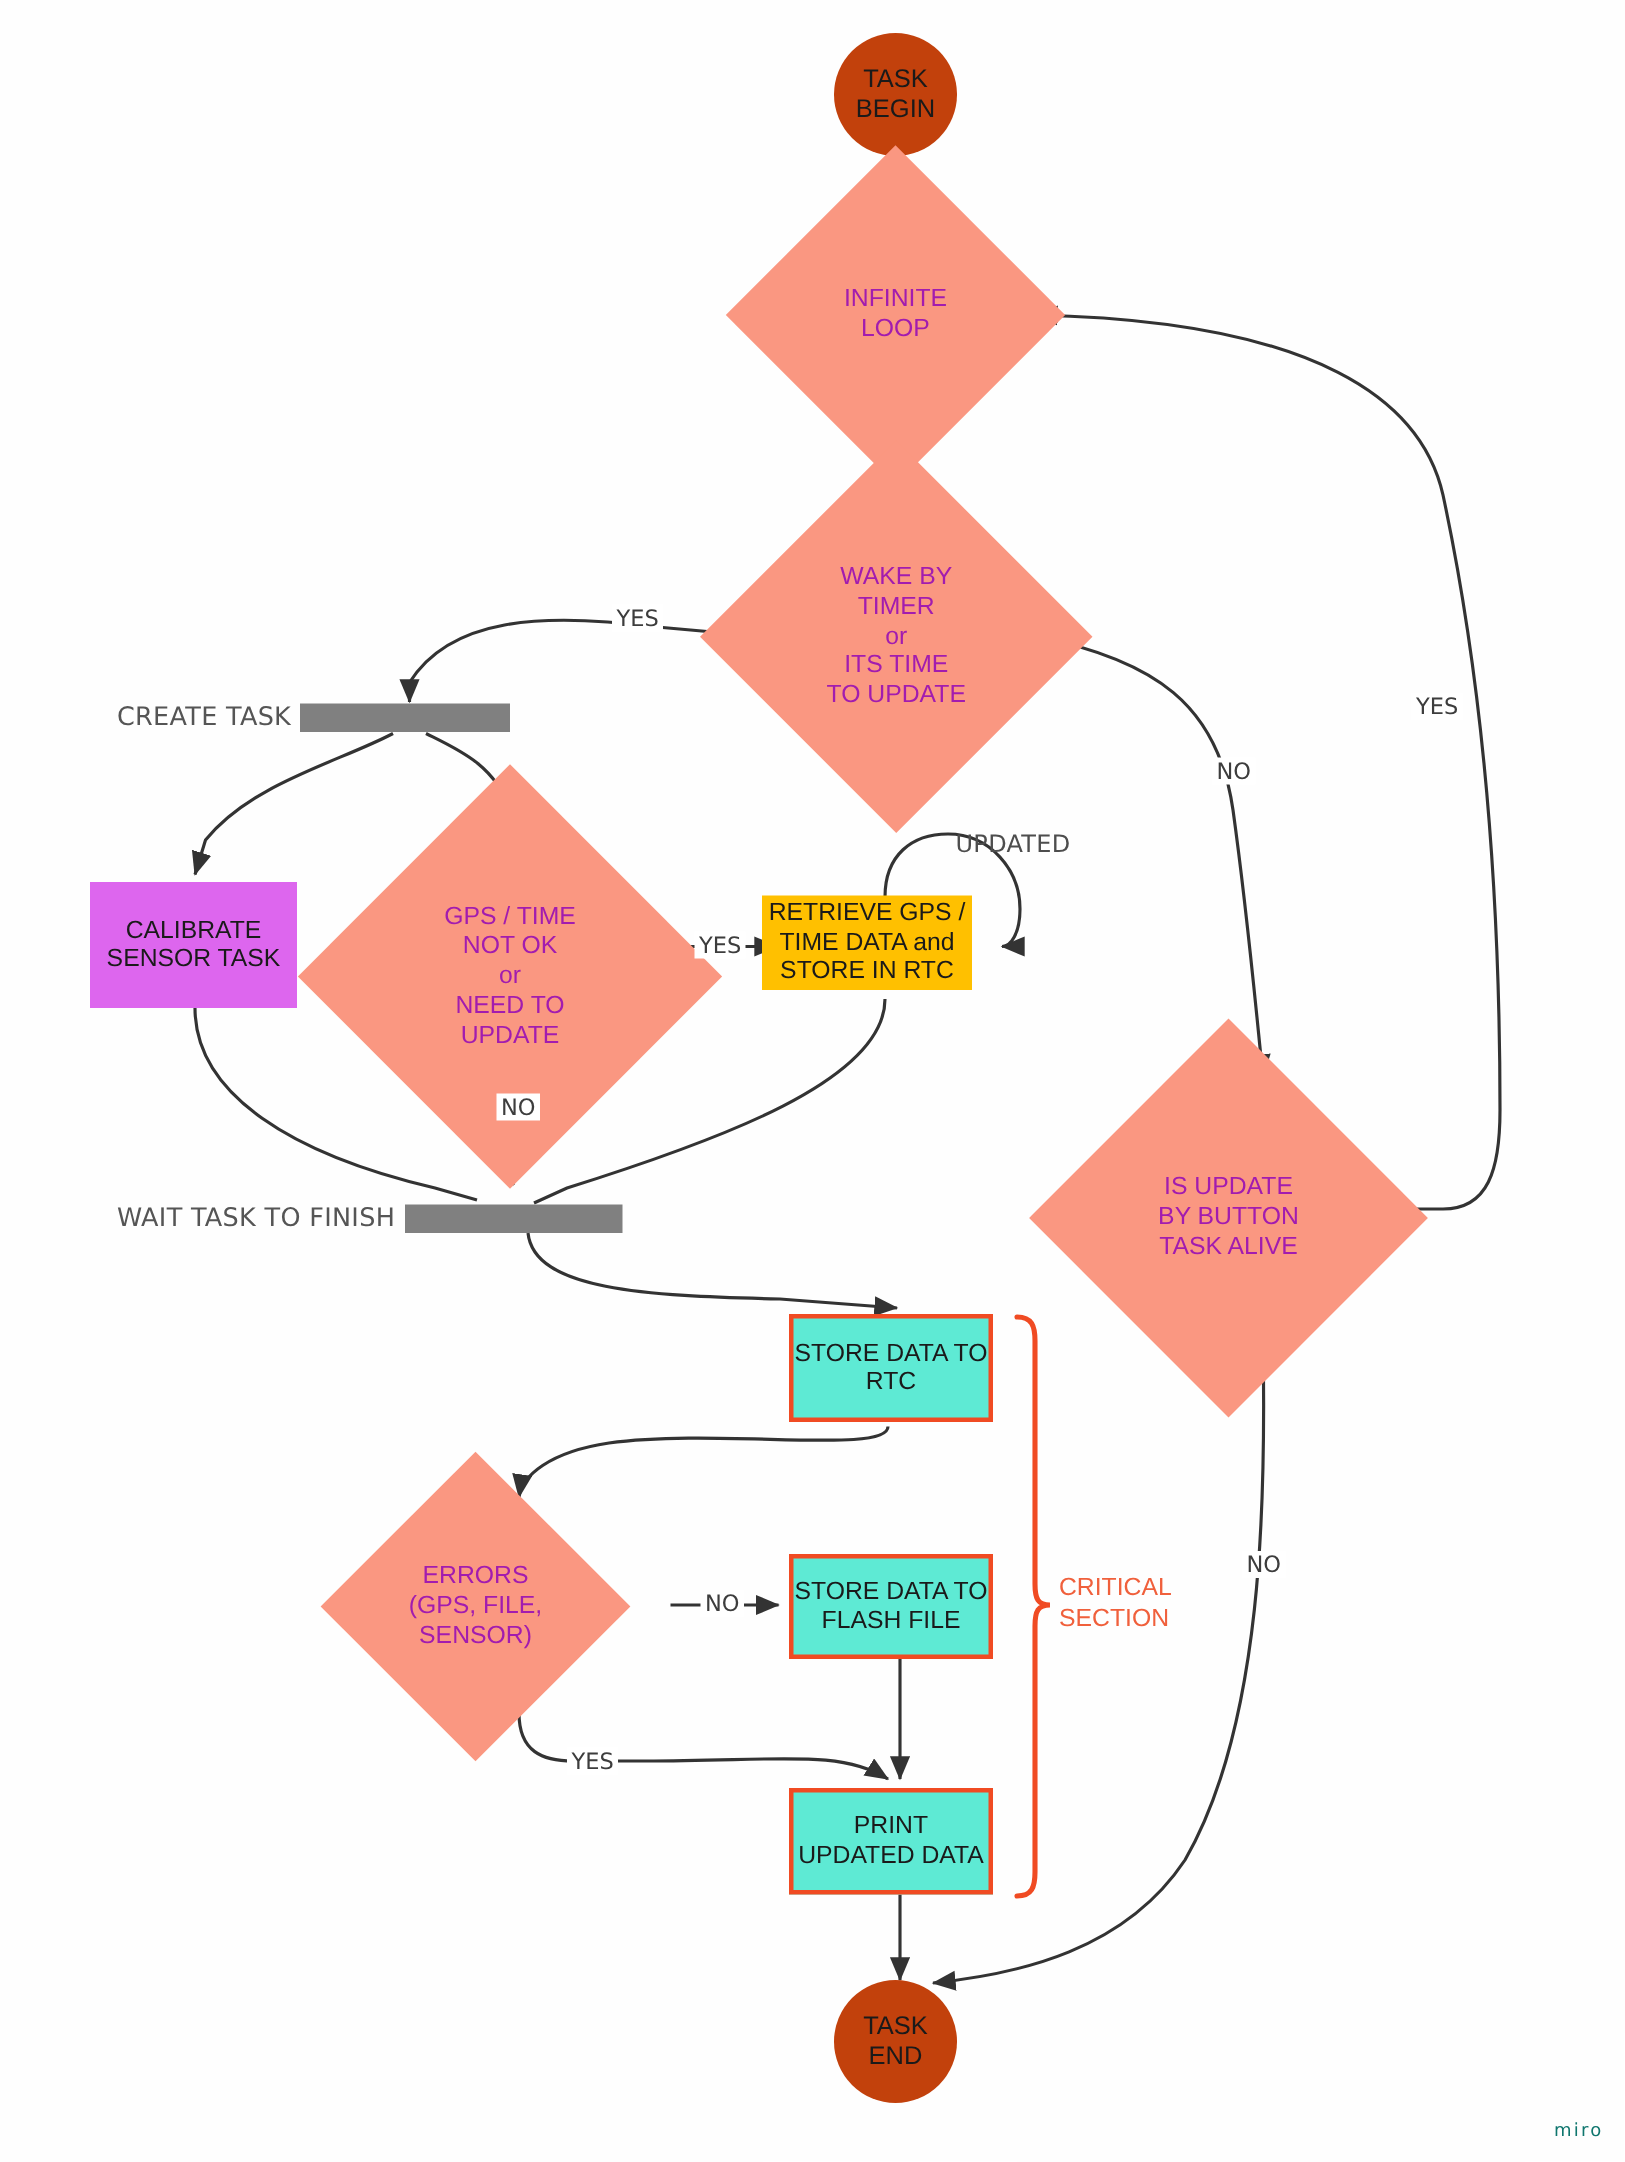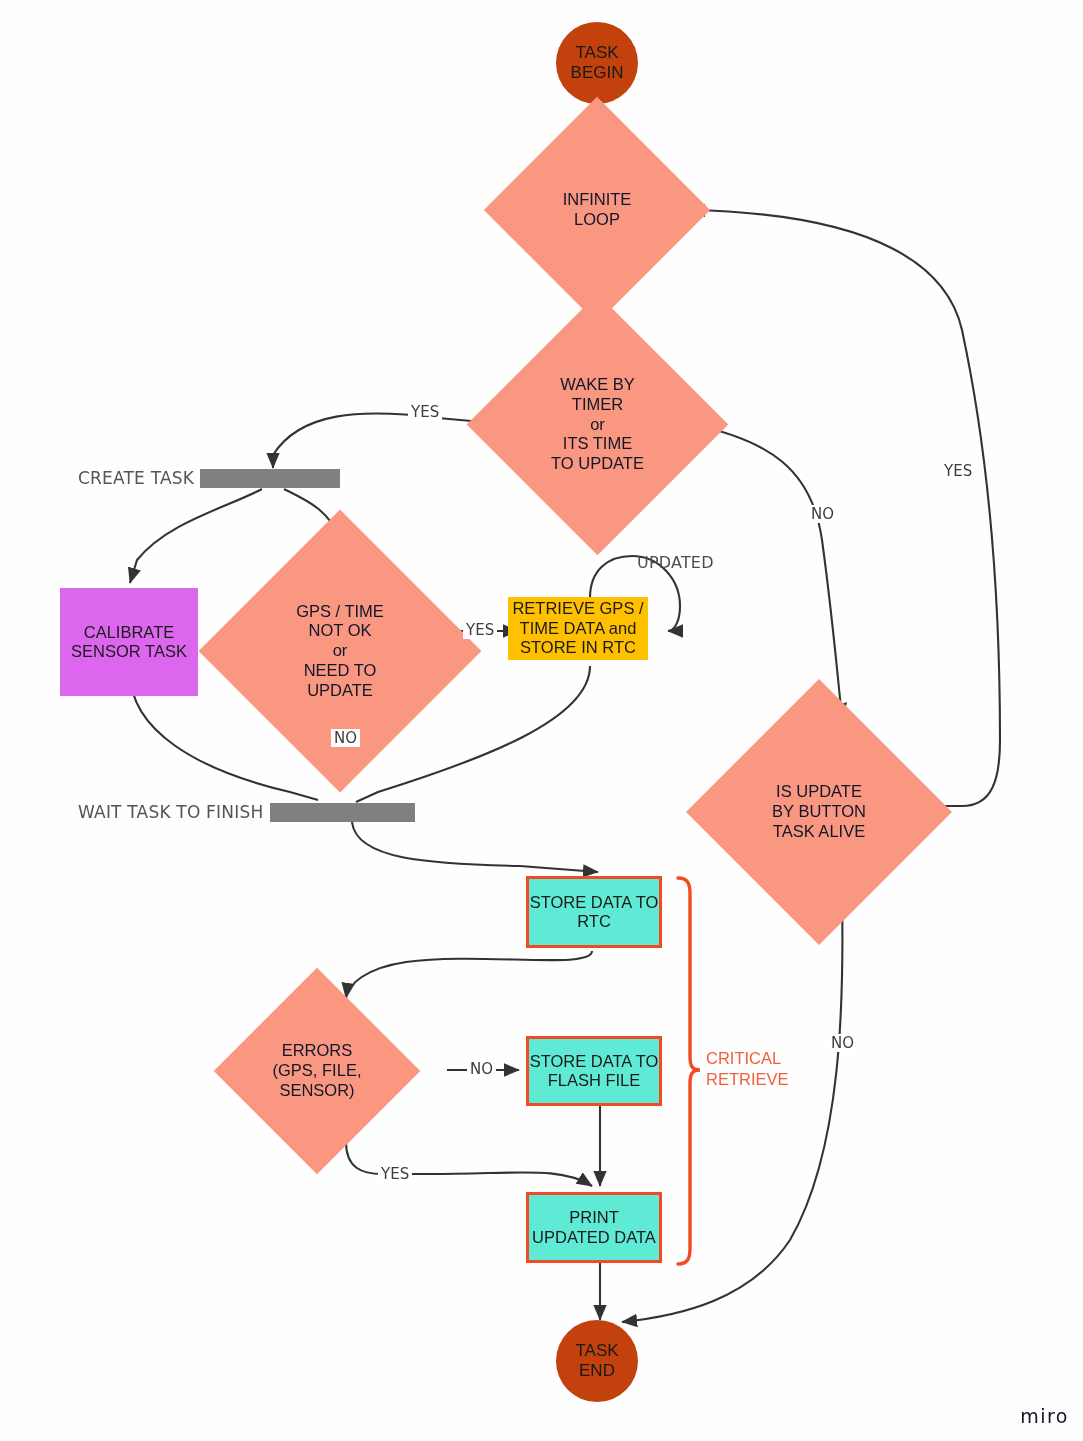--- a/index.html
+++ b/index.html
@@ -51,21 +51,21 @@
   }
   .diamond-text {
     position: absolute;
     left: 0; top: 0;
     width: 100%; height: 100%;
     display: flex;
     align-items: center;
     justify-content: center;
     text-align: center;
     white-space: pre-line;
-    color: #0f172a;
+    color: #a21caf;
     font-size: 16.5px;
     line-height: 1.2;
   }
   
   .proc {
     background: #FFC000;
     font-size: 16.5px;
   }
   .proc-plain { border: none; }
   .proc-crit {
@@ -107,23 +107,23 @@
     font-family: "Liberation Sans", sans-serif;
     font-size: 16.5px;
     line-height: 1.25;
     text-align: left;
     white-space: pre-line;
   }
   .watermark {
     position: absolute;
     right: 14px;
     bottom: 14px;
-    color: #0f172a;
+    color: #0f766e;
     font-family: "DejaVu Sans", sans-serif;
-    font-size: 19px;
+    font-size: 12px;
     letter-spacing: 1.5px;
   }
 </style>
 </head>
 <body>
 
 <div id="canvas">
 
   <svg class="edges" viewBox="0 0 1083 1441">
     <defs>
@@ -188,21 +188,21 @@
     <div class="diamond-text">WAKE BY
 TIMER
 or
 ITS TIME
 TO UPDATE</div>
   </div>
 
   <div class="lbl lbl-big" style="left:78px; top:468px;">CREATE TASK</div>
   <div class="node bar" style="left:200px; top:469px; width:140px; height:19px;"></div>
 
-  <div class="node magenta" style="left:60px; top:588px; width:138px; height:108px;">CALIBRATE
+  <div class="node magenta" style="left:60px; top:588px; width:138px; height:84px;">CALIBRATE
 SENSOR TASK</div>
 
   <div class="diamond-wrap" style="left:240px; top:551px; width:200px; height:200px;">
     <div class="diamond-shape"></div>
     <div class="diamond-text">GPS / TIME
 NOT OK
 or
 NEED TO
 UPDATE</div>
   </div>
@@ -233,21 +233,21 @@
 SENSOR)</div>
   </div>
 
   <div class="node proc proc-crit" style="left:526px; top:1036px; width:136px; height:70px;">STORE DATA TO
 FLASH FILE</div>
 
   <div class="node proc proc-crit" style="left:526px; top:1192px; width:136px; height:71px;">PRINT
 UPDATED DATA</div>
 
   <div class="crit-lbl" style="left:706px; top:1048px;">CRITICAL
-RETRIEVE</div>
+SECTION</div>
 
   <div class="node terminator" style="left:556px; top:1320px; width:82px; height:82px;">TASK
 END</div>
 
   <div class="edge-lbl" style="left:408px; top:403px;">YES</div>
 
   <div class="edge-lbl" style="left:808px; top:505px;">NO</div>
 
   <div class="edge-lbl" style="left:463px; top:621px;">YES</div>
 

